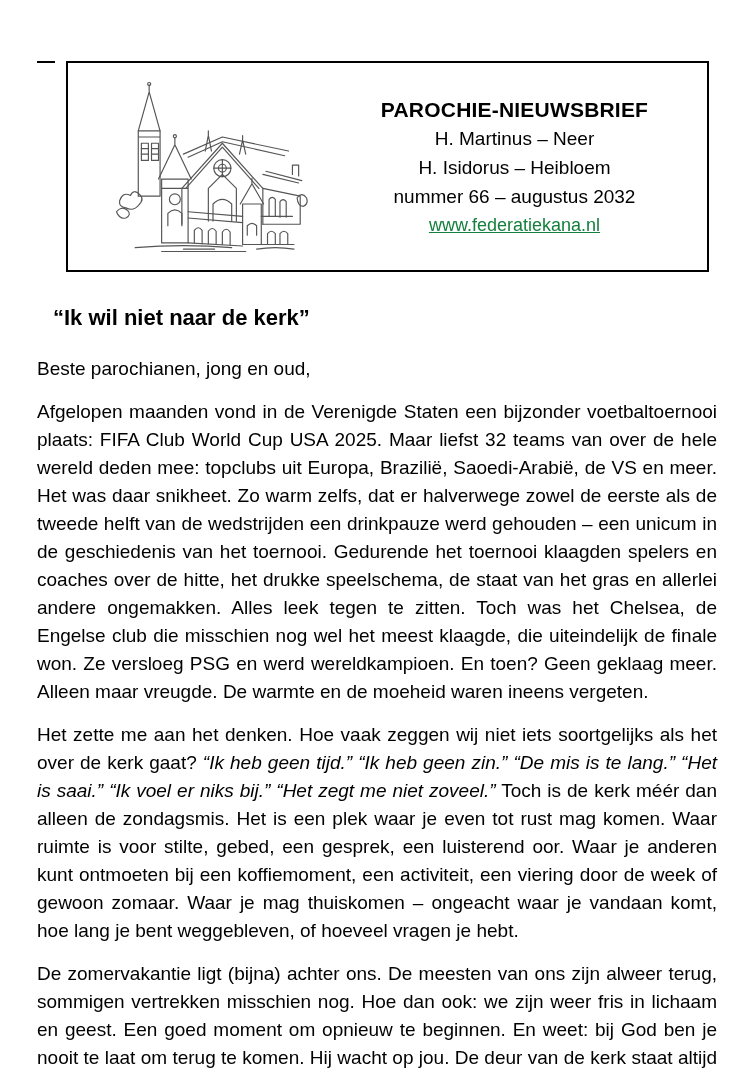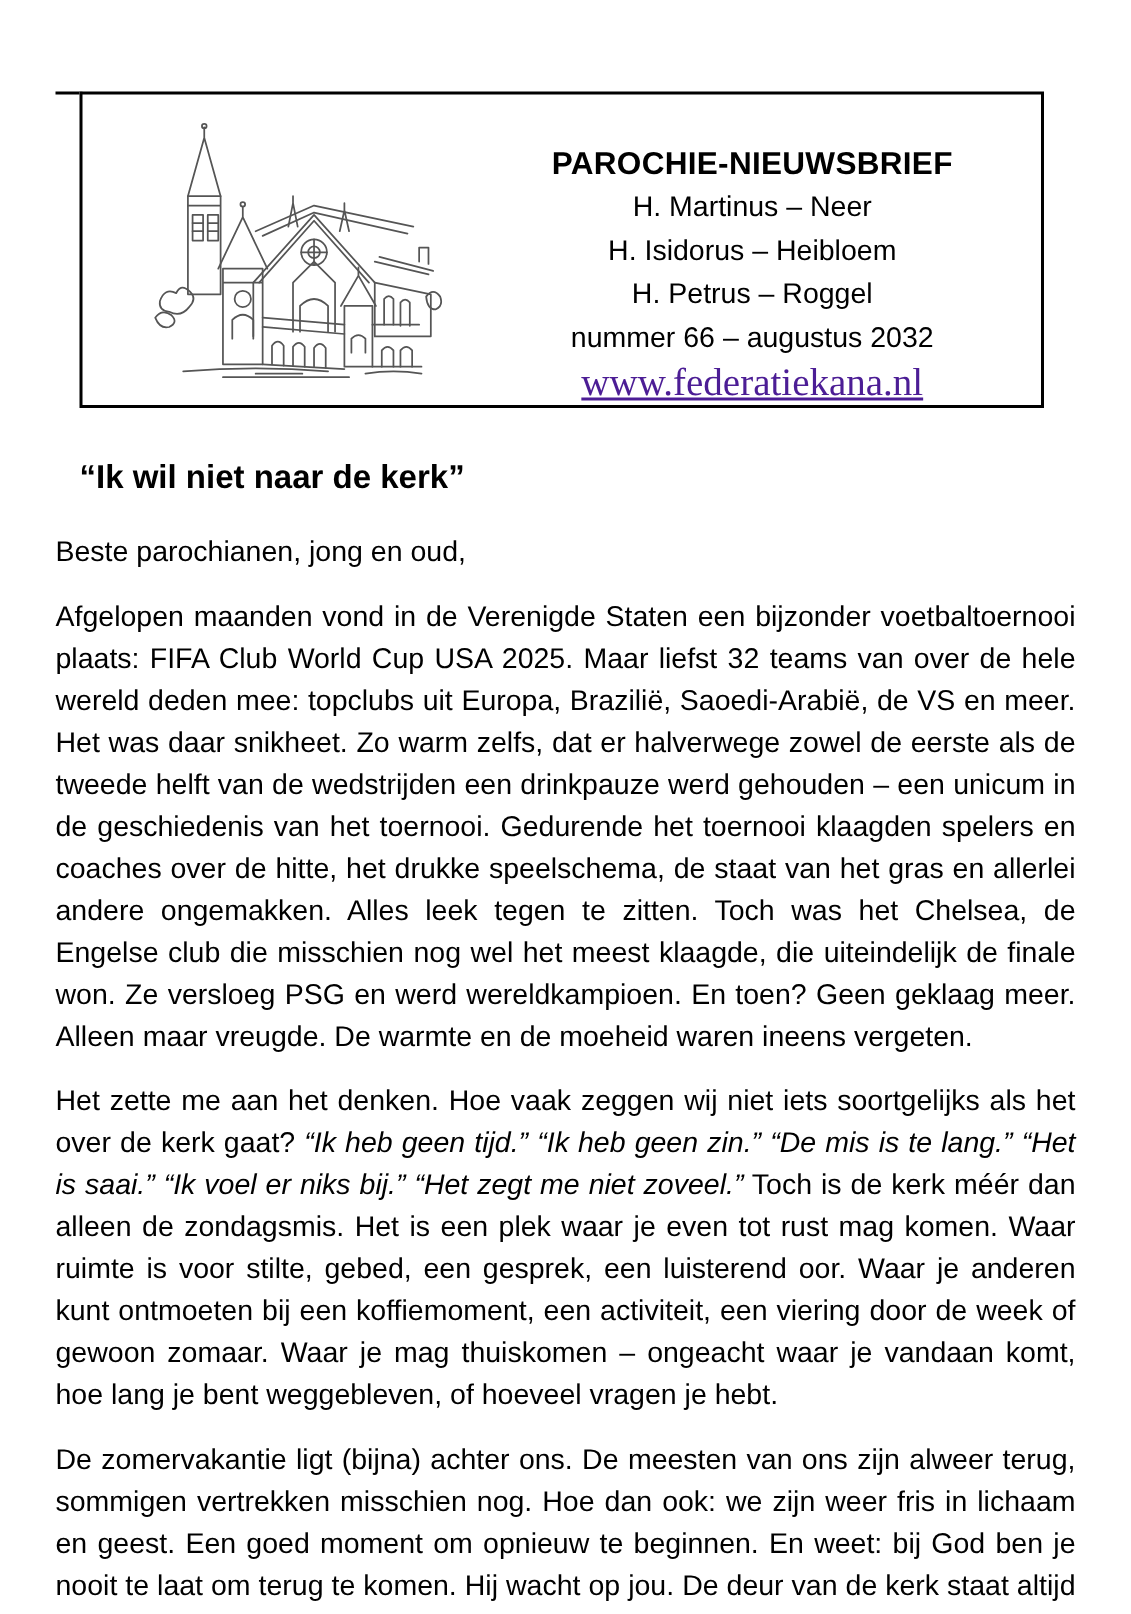--- a/index.html
+++ b/index.html
@@ -5,31 +5,31 @@
   html,body{margin:0;padding:0;}
   body{
     width:754px;height:1076px;position:relative;background:#ffffff;
     font-family:"Liberation Sans", sans-serif;color:#000000;
     overflow:hidden;
   }
   
   .top-rule{position:absolute;left:37px;top:61px;width:18px;height:2px;background:#000;}
 
   .header-box{
-    position:absolute;left:53px;top:61px;width:643px;height:211px;
+    position:absolute;left:66px;top:61px;width:643px;height:211px;
     border:2px solid #000;box-sizing:border-box;display:flex;background:#fff;
   }
   .box-left{width:262px;display:flex;align-items:center;justify-content:center;}
   .box-right{
     flex:1;display:flex;flex-direction:column;align-items:center;
     text-align:center;padding-top:32px;padding-right:8px;box-sizing:border-box;
   }
   .masthead-title{font-weight:bold;font-size:21px;line-height:29px;letter-spacing:.2px;}
   .masthead-line{font-size:19px;line-height:29px;}
-  .masthead-link{font-size:26px;line-height:29px;color:#4c1d95;text-decoration:underline;cursor:pointer;font-family:Liberation Serif, serif;}
+  .masthead-link{font-size:18px;line-height:29px;color:#15803d;text-decoration:underline;cursor:pointer;}
 
   .article{position:absolute;left:37px;top:288px;width:680px;}
   .article h1{font-size:22px;font-weight:bold;line-height:28px;margin:16px;}
   .salutation{font-size:19px;line-height:28px;margin:23px 0 0;}
   .article p.body-par{font-size:19px;line-height:28px;text-align:justify;margin:15px 0 0;}
   .it{font-style:italic;}
 
   .church-svg{display:block;}
 </style>
 </head>
@@ -96,21 +96,20 @@
         <path d="M266 152 Q272 144 278 152 Q281 160 274 163 Q267 163 266 152 Z"></path>
 
         <path d="M58 216 Q120 211 182 216 M92 221 H200 M214 218 Q238 214 262 218 M120 218 H160"></path>
       </g>
     </svg>
   </div>
   <div class="box-right">
     <div class="masthead-title">PAROCHIE-NIEUWSBRIEF</div>
     <div class="masthead-line">H. Martinus – Neer</div>
     <div class="masthead-line">H. Isidorus – Heibloem</div>
-    <div class="masthead-line">H. Petrus – Roggel</div>
     <div class="masthead-line">nummer 66 – augustus 2032</div>
     <a class="masthead-link" href="#">www.federatiekana.nl</a>
   </div>
 </div>
 
 <div class="article">
   <h1>“Ik wil niet naar de kerk”</h1>
   <p class="salutation">Beste parochianen, jong en oud,</p>
   <p class="body-par">Afgelopen maanden vond in de Verenigde Staten een bijzonder voetbaltoernooi plaats: FIFA Club World Cup USA 2025. Maar liefst 32 teams van over de hele wereld deden mee: topclubs uit Europa, Brazilië, Saoedi-Arabië, de VS en meer. Het was daar snikheet. Zo warm zelfs, dat er halverwege zowel de eerste als de tweede helft van de wedstrijden een drinkpauze werd gehouden – een unicum in de geschiedenis van het toernooi. Gedurende het toernooi klaagden spelers en coaches over de hitte, het drukke speelschema, de staat van het gras en allerlei andere ongemakken. Alles leek tegen te zitten. Toch was het Chelsea, de Engelse club die misschien nog wel het meest klaagde, die uiteindelijk de finale won. Ze versloeg PSG en werd wereldkampioen. En toen? Geen geklaag meer. Alleen maar vreugde. De warmte en de moeheid waren ineens vergeten.</p>
   <p class="body-par"><span>Het zette me aan het denken. Hoe vaak zeggen wij niet iets soortgelijks als het over de kerk gaat? </span><span class="it">“Ik heb geen tijd.” “Ik heb geen zin.” “De mis is te lang.” “Het is saai.” “Ik voel er niks bij.” “Het zegt me niet zoveel.”</span><span> Toch is de kerk méér dan alleen de zondagsmis. Het is een plek waar je even tot rust mag komen. Waar ruimte is voor stilte, gebed, een gesprek, een luisterend oor. Waar je anderen kunt ontmoeten bij een koffiemoment, een activiteit, een viering door de week of gewoon zomaar. Waar je mag thuiskomen – ongeacht waar je vandaan komt, hoe lang je bent weggebleven, of hoeveel vragen je hebt.</span></p>

